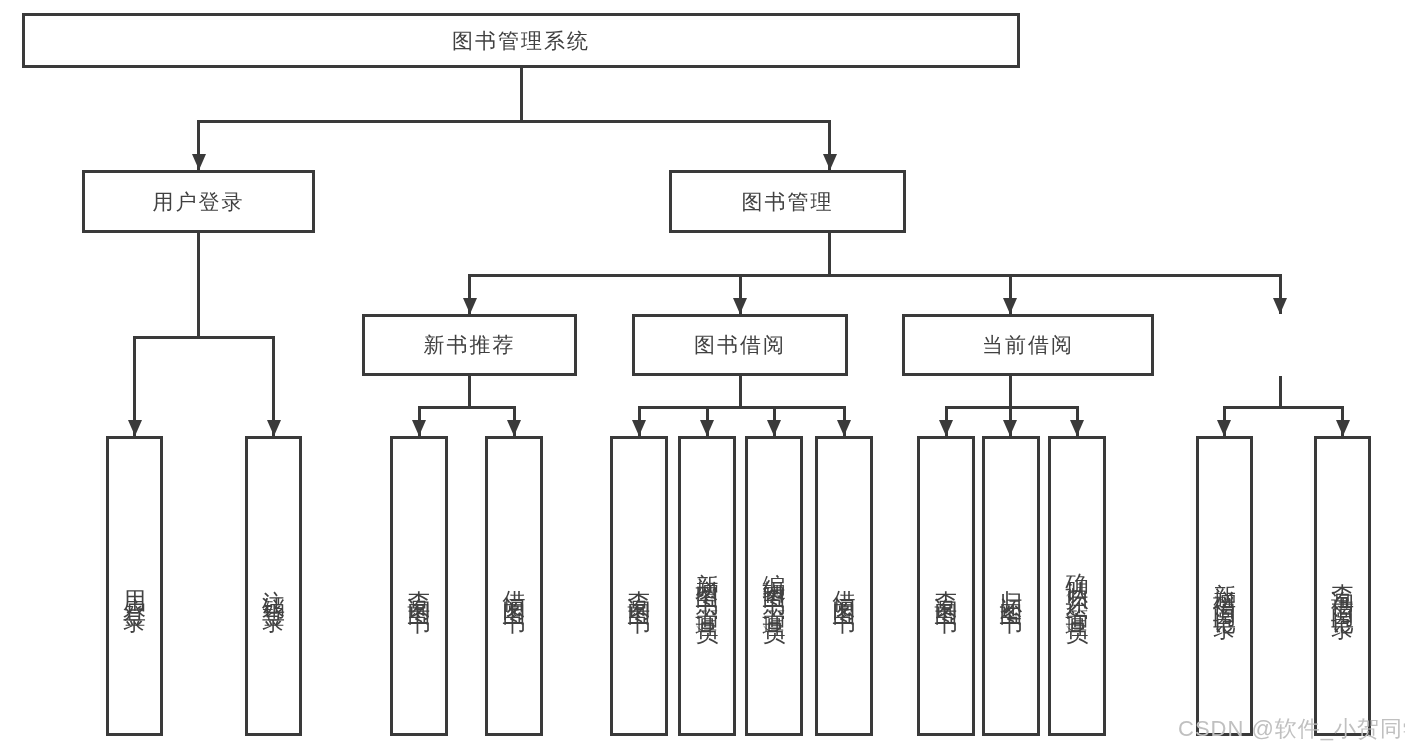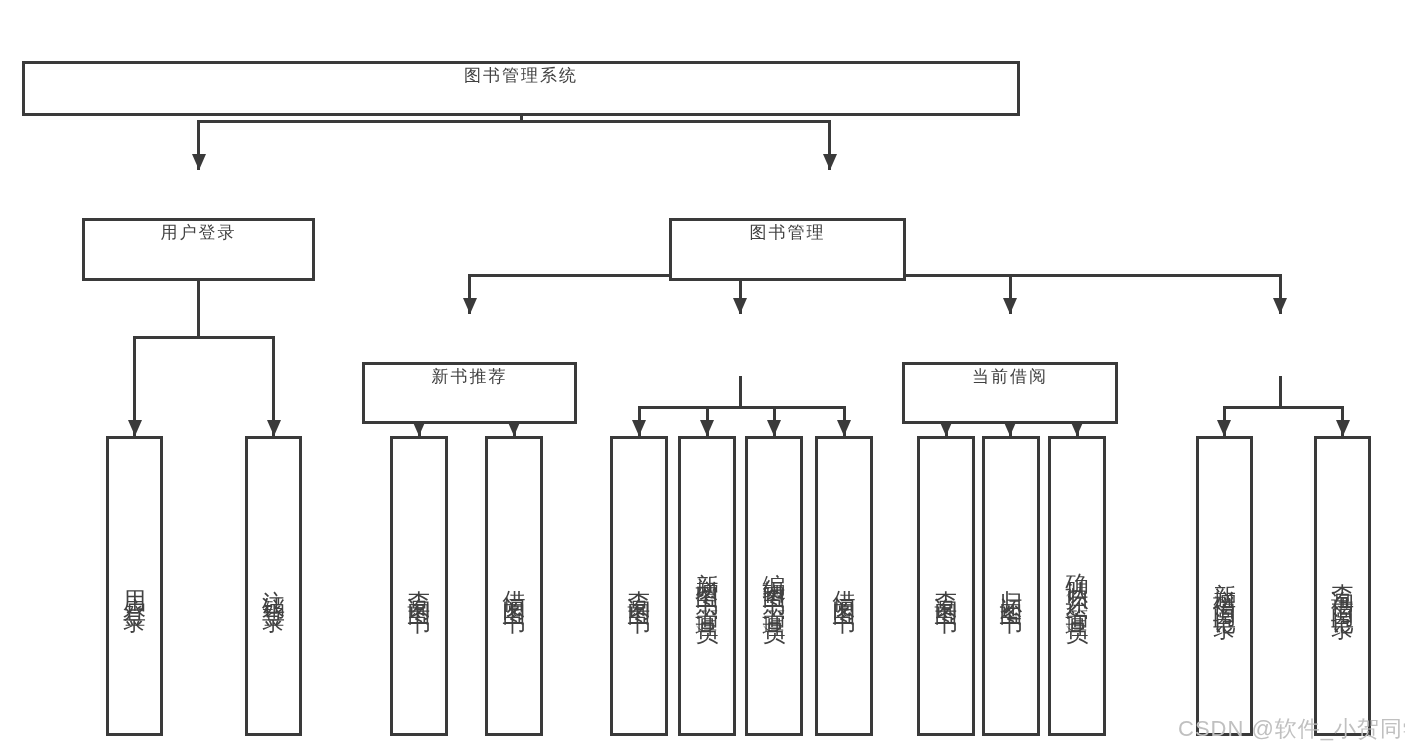--- a/index.html
+++ b/index.html
@@ -19,26 +19,25 @@
     font-family: "Liberation Sans", "DejaVu Sans", sans-serif;
     color: var(--text);
     overflow: hidden;
   }
   
   .hbox {
     position: absolute;
     border: 3px solid var(--line);
     background: var(--box-background);
     display: flex;
-    align-items: flex-start;
+    align-items: center;
     justify-content: center;
-    font-size: 17px;
+    font-size: 21px;
     letter-spacing: 2px;
     z-index: 2;
-    margin-top: 48px;
   }
   
   .vbox {
     position: absolute;
     top: 436px;
     height: 300px;
     border: 3px solid var(--line);
     background: var(--box-background);
     display: flex;
     align-items: center;
@@ -93,22 +92,25 @@
   </div>
 
   <div class="hbox" style="left:669px; top:170px; width:237px; height:63px;">
     <span>图书管理</span>
   </div>
 
   <div class="hbox" style="left:362px; top:314px; width:215px; height:62px;">
     <span>新书推荐</span>
   </div>
 
-
-  <div class="hbox" style="left:902px; top:314px; width:216px; height:62px;">
+  <div class="hbox" style="left:632px; top:314px; width:216px; height:62px;">
+    <span>图书借阅</span>
+  </div>
+
+  <div class="hbox" style="left:902px; top:314px; width:252px; height:62px;">
     <span>当前借阅</span>
   </div>
 
 
   <div class="vbox" style="left:106px; width:57px;">
     <span class="vlabel">用户登录</span>
   </div>
   <div class="vbox" style="left:245px; width:57px;">
     <span class="vlabel">注销登录</span>
   </div>

